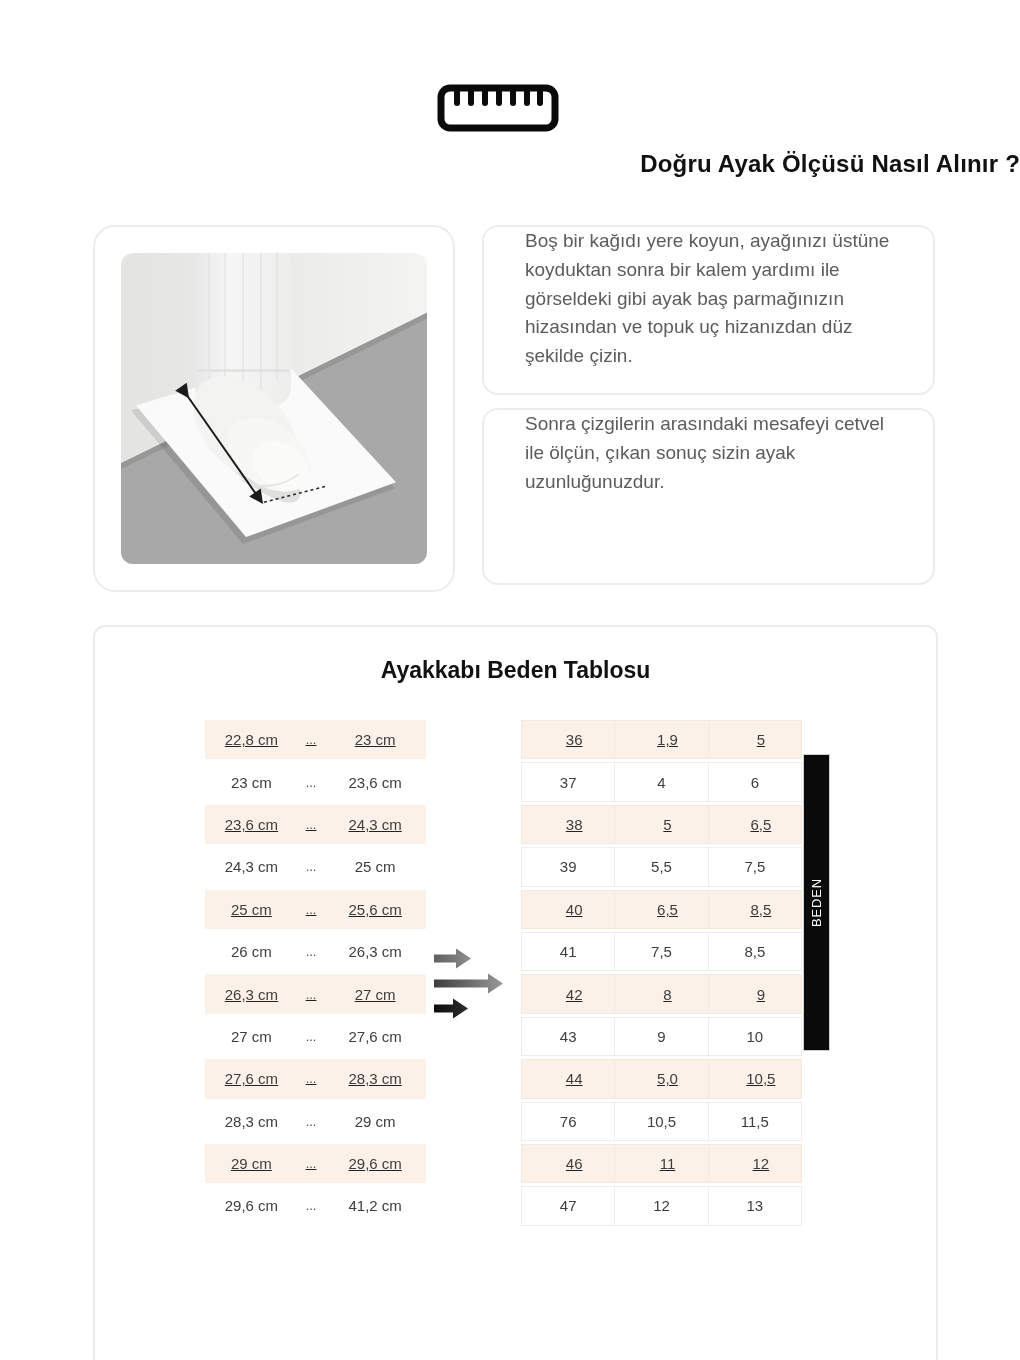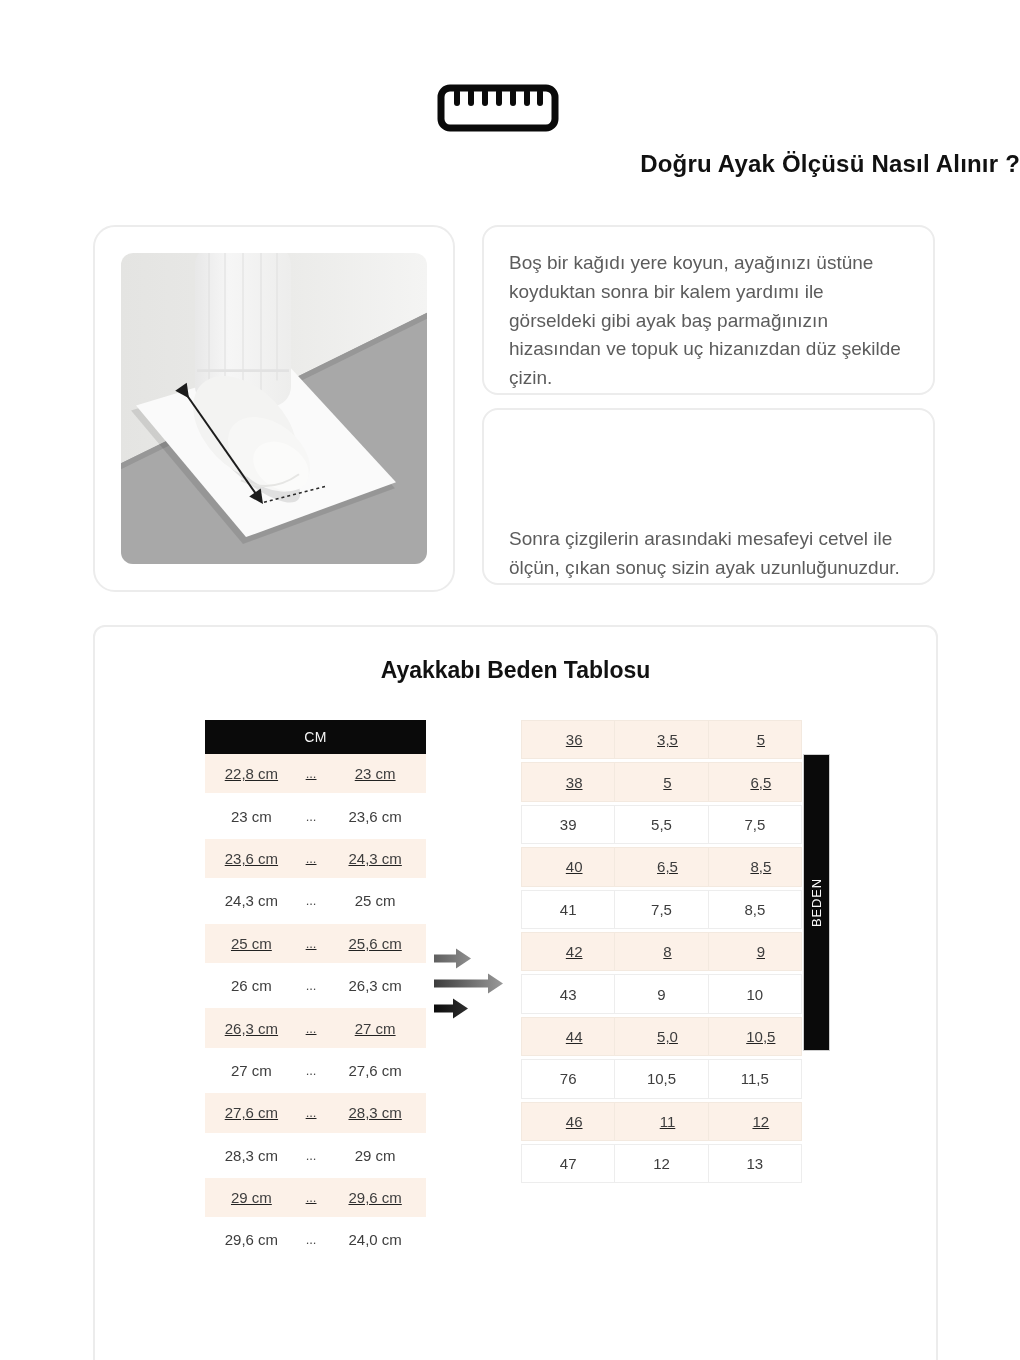--- a/index.html
+++ b/index.html
@@ -15,21 +15,21 @@
   .card { background:#fff; border:2px solid #ececec; border-radius:18px; }
 
   
   .photo-card { position:absolute; left:93px; top:225px; width:362px; height:367px;
                 border-radius:22px; display:flex; align-items:center; justify-content:center; }
   .photo-frame { width:306px; height:311px; border-radius:12px; overflow:hidden; }
   .photo-frame svg { display:block; width:100%; height:100%; }
 
   
   .text-card { position:absolute; left:482px; width:453px; border-radius:16px;
-               display:flex; flex-direction:column; justify-content:flex-end; }
+               display:flex; flex-direction:column; justify-content:flex-start;padding-left:16px; }
   .text-card.step1 { top:225px; height:170px; }
   .text-card.step2 { top:408px; height:177px; }
   .text-card p { padding:0 25px; font-size:19px; line-height:28.8px; color:#5c5c5c; }
 
   
   .table-card { position:absolute; left:93px; top:625px; width:845px; height:840px;
                 border-radius:12px; }
   .table-title { position:absolute; left:0; top:30px; width:100%; text-align:center;
                  font-size:23px; font-weight:bold; color:#111; }
 
@@ -146,21 +146,20 @@
   </div>
 
   <div class="card text-card step2">
     <p>Sonra çizgilerin arasındaki mesafeyi cetvel ile ölçün, çıkan sonuç sizin ayak uzunluğunuzdur.</p>
   </div>
 
   <div class="card table-card">
     <h2 class="table-title">Ayakkabı Beden Tablosu</h2>
 
     <div class="sizetable cm-table">
-      <div class="t-head single">CM</div>
       <div id="cm-body">
           <div class="t-row striped">
             <div class="cell from">22,8 cm</div>
             <div class="cell dots">...</div>
             <div class="cell to">23 cm</div>
           </div>
           <div class="t-row">
             <div class="cell from">23 cm</div>
             <div class="cell dots">...</div>
             <div class="cell to">23,6 cm</div>
@@ -206,21 +205,21 @@
             <div class="cell to">29 cm</div>
           </div>
           <div class="t-row striped">
             <div class="cell from">29 cm</div>
             <div class="cell dots">...</div>
             <div class="cell to">29,6 cm</div>
           </div>
           <div class="t-row">
             <div class="cell from">29,6 cm</div>
             <div class="cell dots">...</div>
-            <div class="cell to">24,0 cm</div>
+            <div class="cell to">41,2 cm</div>
           </div>
         </div>
     </div>
 
     <div class="arrows-wrap">
       <svg viewBox="0 0 80 80" width="80" height="80">
         <defs>
           <linearGradient id="g1" x1="0" y1="0" x2="1" y2="0">
             <stop offset="0" stop-color="#5f5f5f"></stop>
               <stop offset="1" stop-color="#8f8f8f"></stop>
@@ -237,22 +236,27 @@
         <path d="M2,7.5 h22 v-6 l15,10 -15,10 v-6 h-22 Z" fill="url(#g1)"></path>
         <path d="M2,32.5 h54 v-6 l15,10 -15,10 v-6 h-54 Z" fill="url(#g2)"></path>
         <path d="M2,57.5 h19 v-6 l15,10 -15,10 v-6 h-19 Z" fill="url(#g3)"></path>
       </svg>
     </div>
 
     <div class="sizetable eu-table">
       <div id="eu-body">
           <div class="t-row striped">
             <div class="cell">36</div>
-            <div class="cell">3,5</div>
+            <div class="cell">1,9</div>
             <div class="cell">5</div>
+          </div>
+          <div class="t-row">
+            <div class="cell">37</div>
+            <div class="cell">4</div>
+            <div class="cell">6</div>
           </div>
           <div class="t-row striped">
             <div class="cell">38</div>
             <div class="cell">5</div>
             <div class="cell">6,5</div>
           </div>
           <div class="t-row">
             <div class="cell">39</div>
             <div class="cell">5,5</div>
             <div class="cell">7,5</div>

